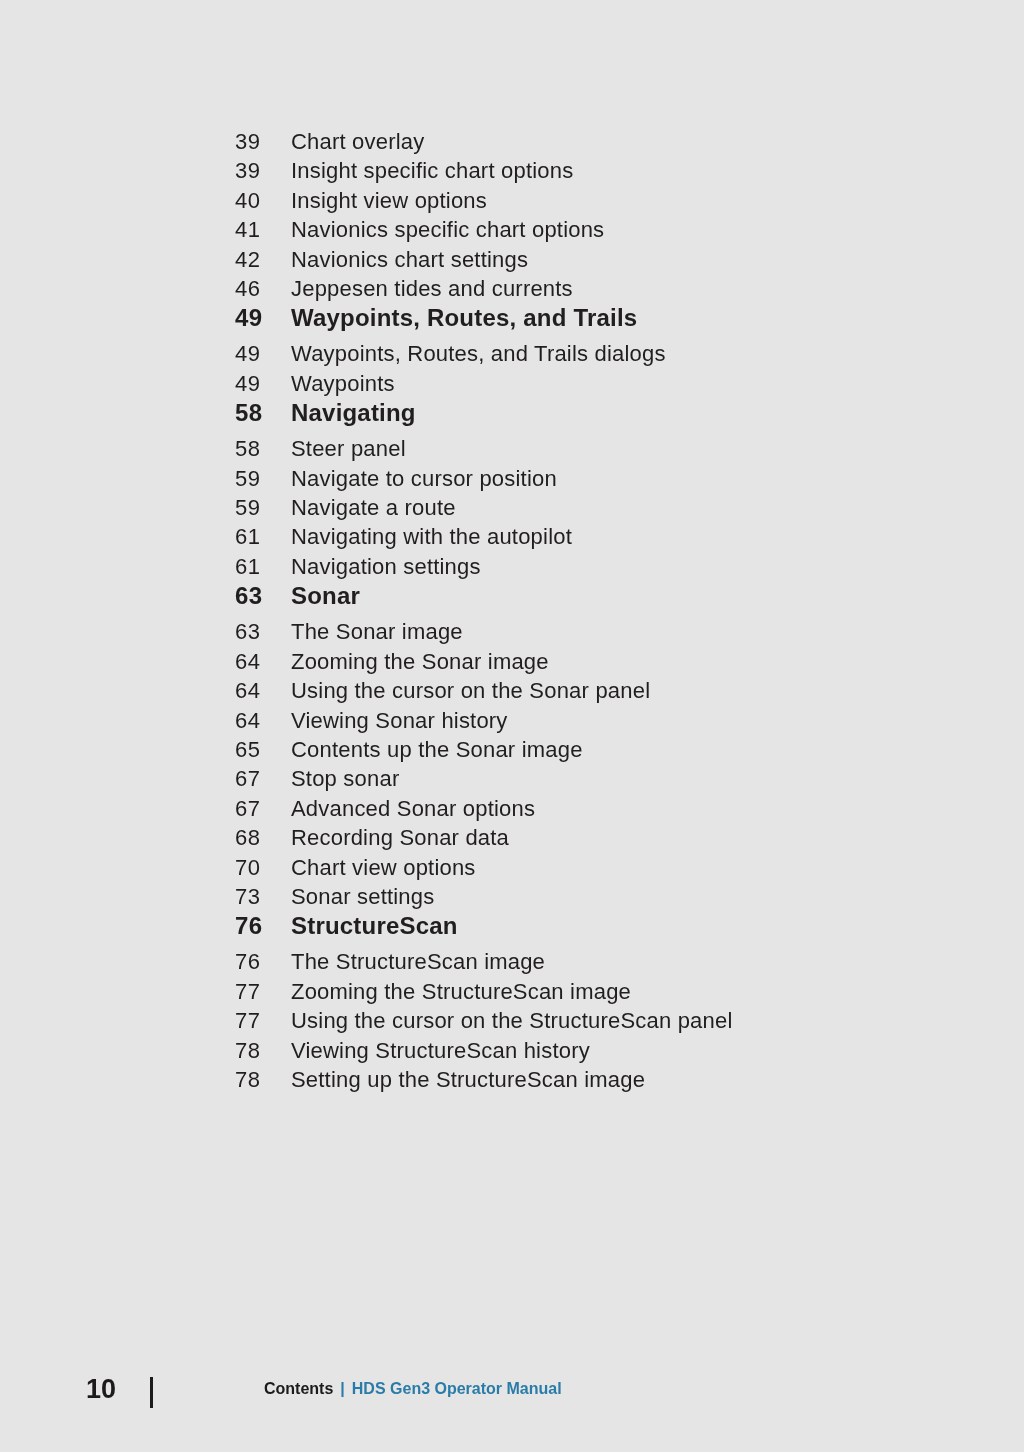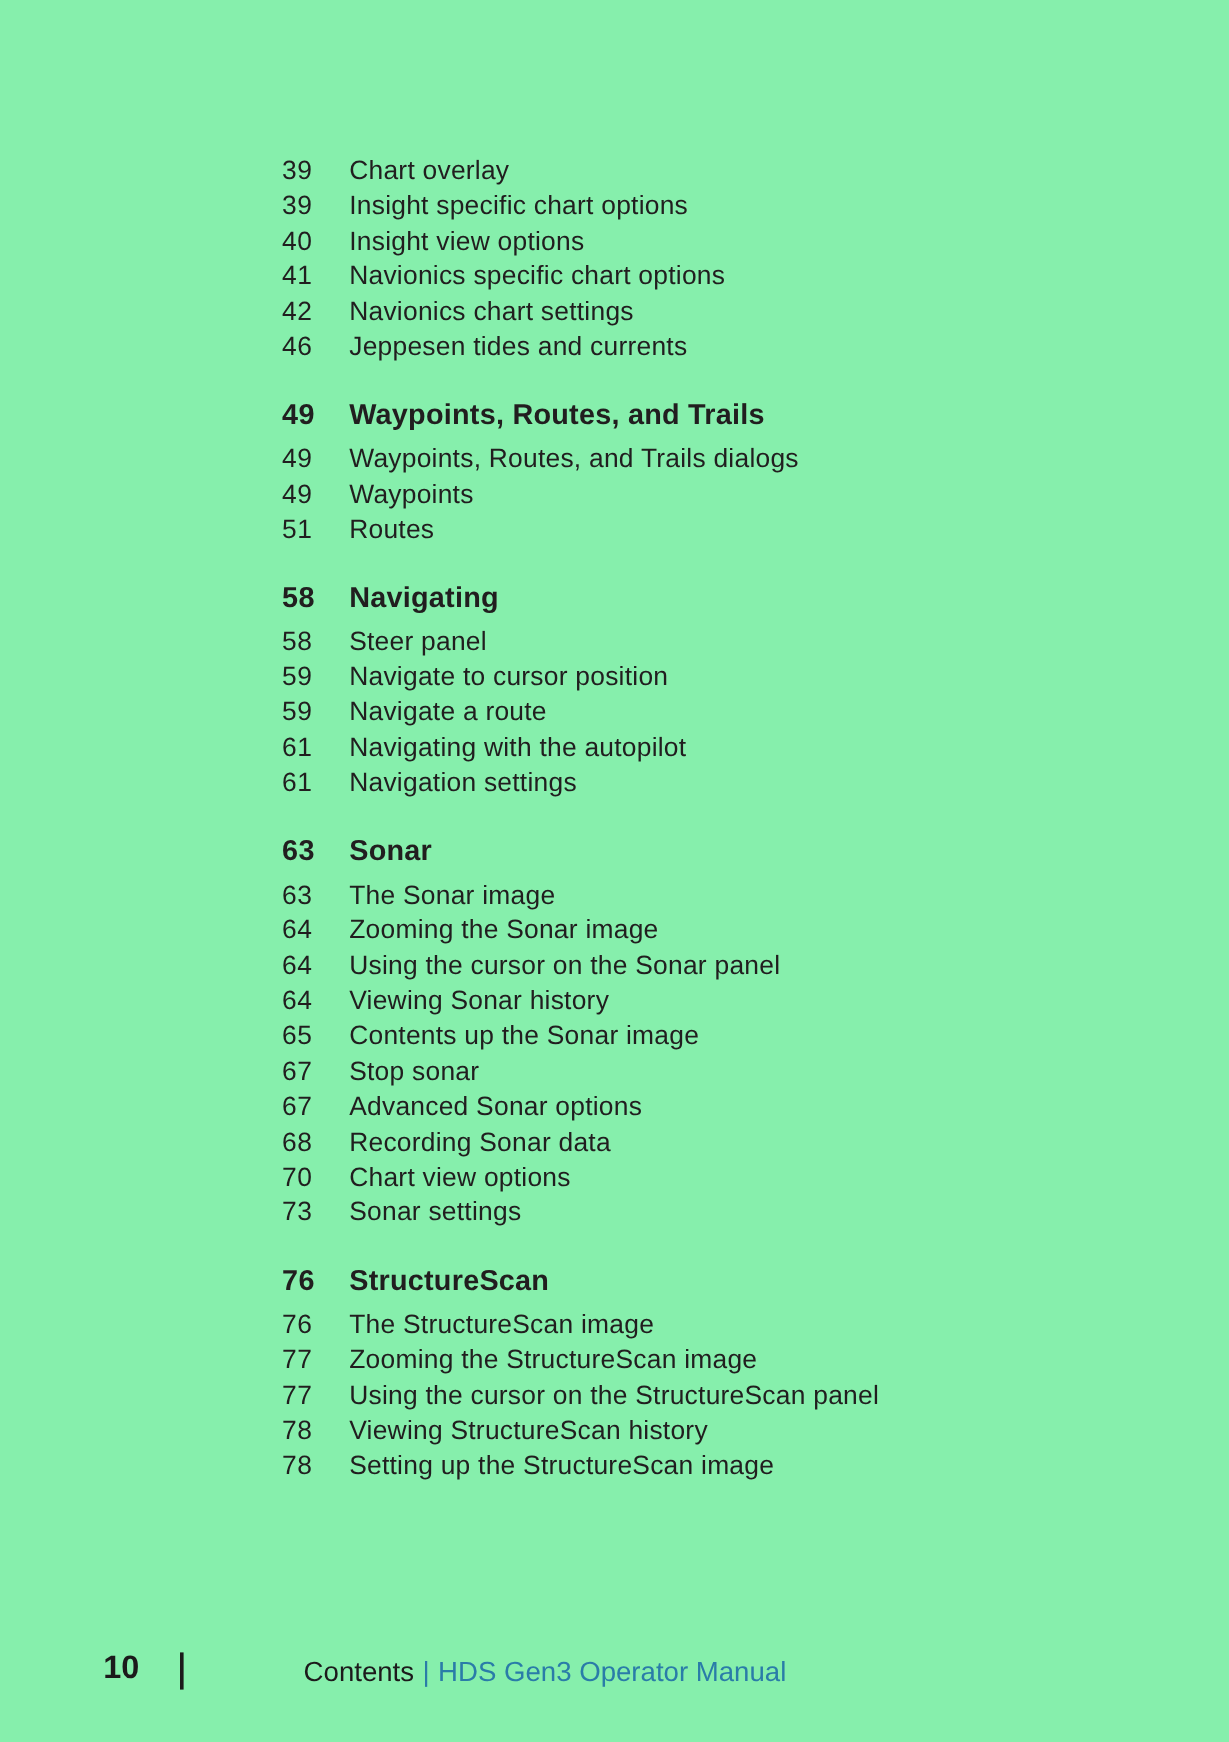--- a/index.html
+++ b/index.html
@@ -12,31 +12,31 @@
     height: 1452px;
     position: relative;
     overflow: hidden;
     font-family: "Liberation Sans", "DejaVu Sans", sans-serif;
     color: #211e1f;
     -webkit-font-smoothing: antialiased;
   }
   .page {
     position: absolute;
     inset: 0;
-    background: #86efac;
+    background: #e5e5e5;
   }
   
   .toc {
     position: absolute;
     top: 127px;
     left: 235px;
     right: 40px;
   }
   .toc-section { margin: 0; }
-  .toc-section + .toc-section { margin-top: 28px; }
+  .toc-section + .toc-section { }
   .toc-row {
     display: flex;
     align-items: baseline;
     line-height: 29.4px;
     font-size: 22px;
   }
   .toc-row .pagenum {
     flex: 0 0 56px;
     letter-spacing: 0.5px;
   }
@@ -69,24 +69,24 @@
   .footer-bar {
     position: absolute;
     left: 150px;
     top: 9px;
     width: 3px;
     height: 31px;
     background: #1c1a1b;
   }
   .footer-center {
     position: absolute;
-    left: 253px;
+    left: 264px;
     top: 12px;
-    font-size: 23px;
-    font-weight: normal;
+    font-size: 16px;
+    font-weight: bold;
     white-space: nowrap;
   }
   .footer-center .label { color: #1c1a1b; }
   .footer-center .pipe,
   .footer-center .manual { color: var(--accent, #2a7ca8); }
   .footer-center .pipe { padding: 0 7px; }
 </style>
 </head>
 <body>
 
@@ -125,24 +125,20 @@
           <span class="title">Waypoints, Routes, and Trails</span>
         </div>
         <div class="toc-row entry-row">
           <span class="pagenum">49</span>
           <span class="title">Waypoints, Routes, and Trails dialogs</span>
         </div>
         <div class="toc-row entry-row">
           <span class="pagenum">49</span>
           <span class="title">Waypoints</span>
         </div>
-        <div class="toc-row entry-row">
-          <span class="pagenum">51</span>
-          <span class="title">Routes</span>
-        </div>
       </section>
       <section class="toc-section">
         <div class="toc-row header-row">
           <span class="pagenum">58</span>
           <span class="title">Navigating</span>
         </div>
         <div class="toc-row entry-row">
           <span class="pagenum">58</span>
           <span class="title">Steer panel</span>
         </div>

